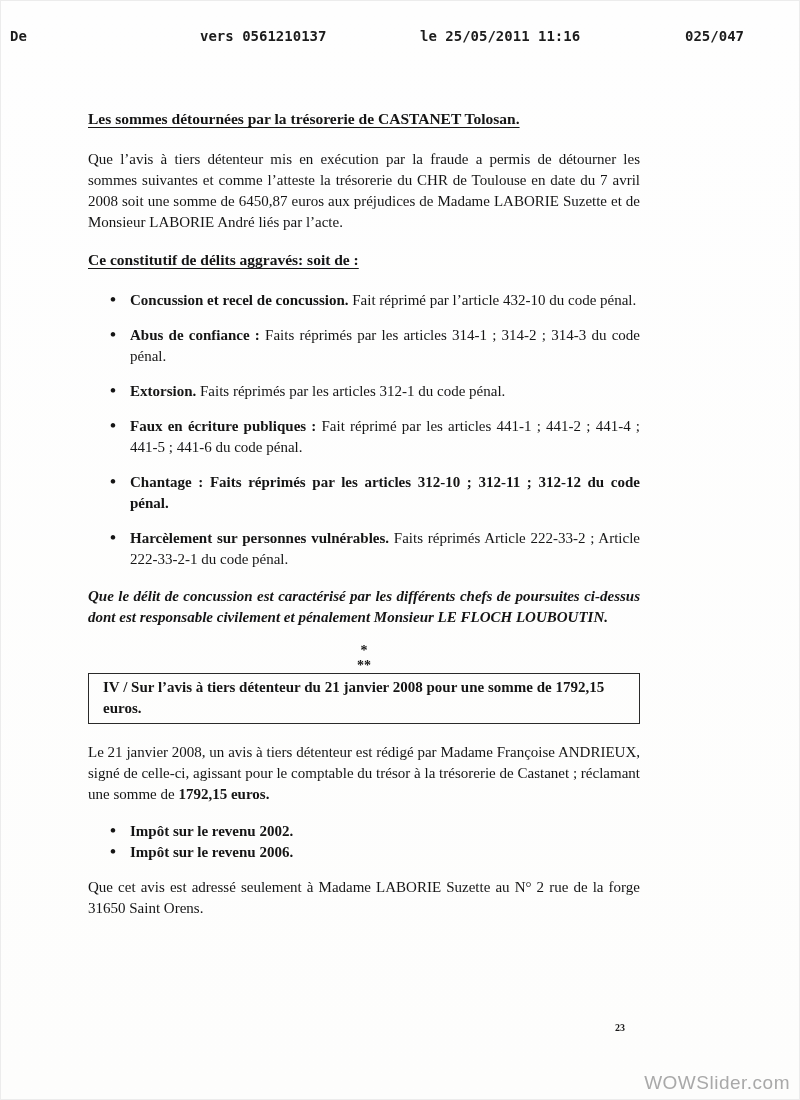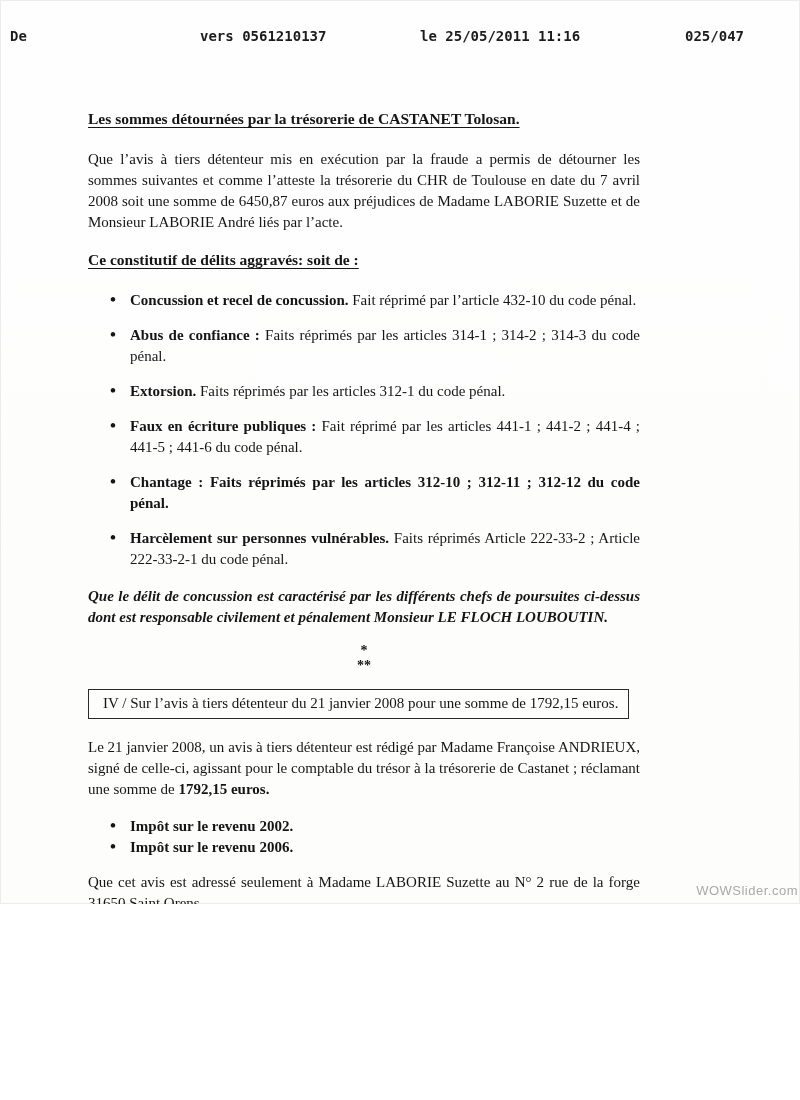--- a/index.html
+++ b/index.html
@@ -3,21 +3,21 @@
 <meta charset="utf-8">
 <style>
   html, body {
     margin: 0;
     padding: 0;
     background: #ffffff;
   }
   .page {
     position: relative;
     width: 800px;
-    height: 904px;
+    height: 1100px;
     background: linear-gradient(180deg, #fefefe 0%, #fdfdfc 100%);
     box-shadow: inset 0 0 0 1px #ececec;
     overflow: hidden;
     color: #141414;
   }
   
   .fax-header {
     position: absolute;
     top: 28px;
     left: 0;
@@ -87,43 +87,42 @@
   }
   .star-separator {
     margin-top: 14px;
     text-align: center;
     font-weight: 700;
     line-height: 15px;
     font-size: 14px;
   }
   .boxed-heading {
     display: inline-block;
-    margin-top: 16px;
     border: 1.5px solid #2a2a2a;
     padding: 3px 10px 4px 14px;
-    font-weight: 400;
+    font-weight: 700;
     font-size: 15px;
   }
   .mt18 { margin-top: 18px; }
   .mt10 { margin-top: 10px; }
   .page-number {
     position: absolute;
     top: 1022px;
     left: 615px;
     font-family: "Liberation Serif", "DejaVu Serif", serif;
     font-size: 10px;
     font-weight: 600;
     color: #1a1a1a;
   }
   .watermark {
     position: absolute;
-    right: 2px;
+    right: 10px;
     bottom: 6px;
     font-family: "Liberation Sans", "DejaVu Sans", sans-serif;
-    font-size: 13px;
+    font-size: 19px;
     color: #a9a9a9;
     letter-spacing: 0.5px;
   }
 </style>
 </head>
 <body>
 
 <div class="page">
 
   <div class="fax-header">

